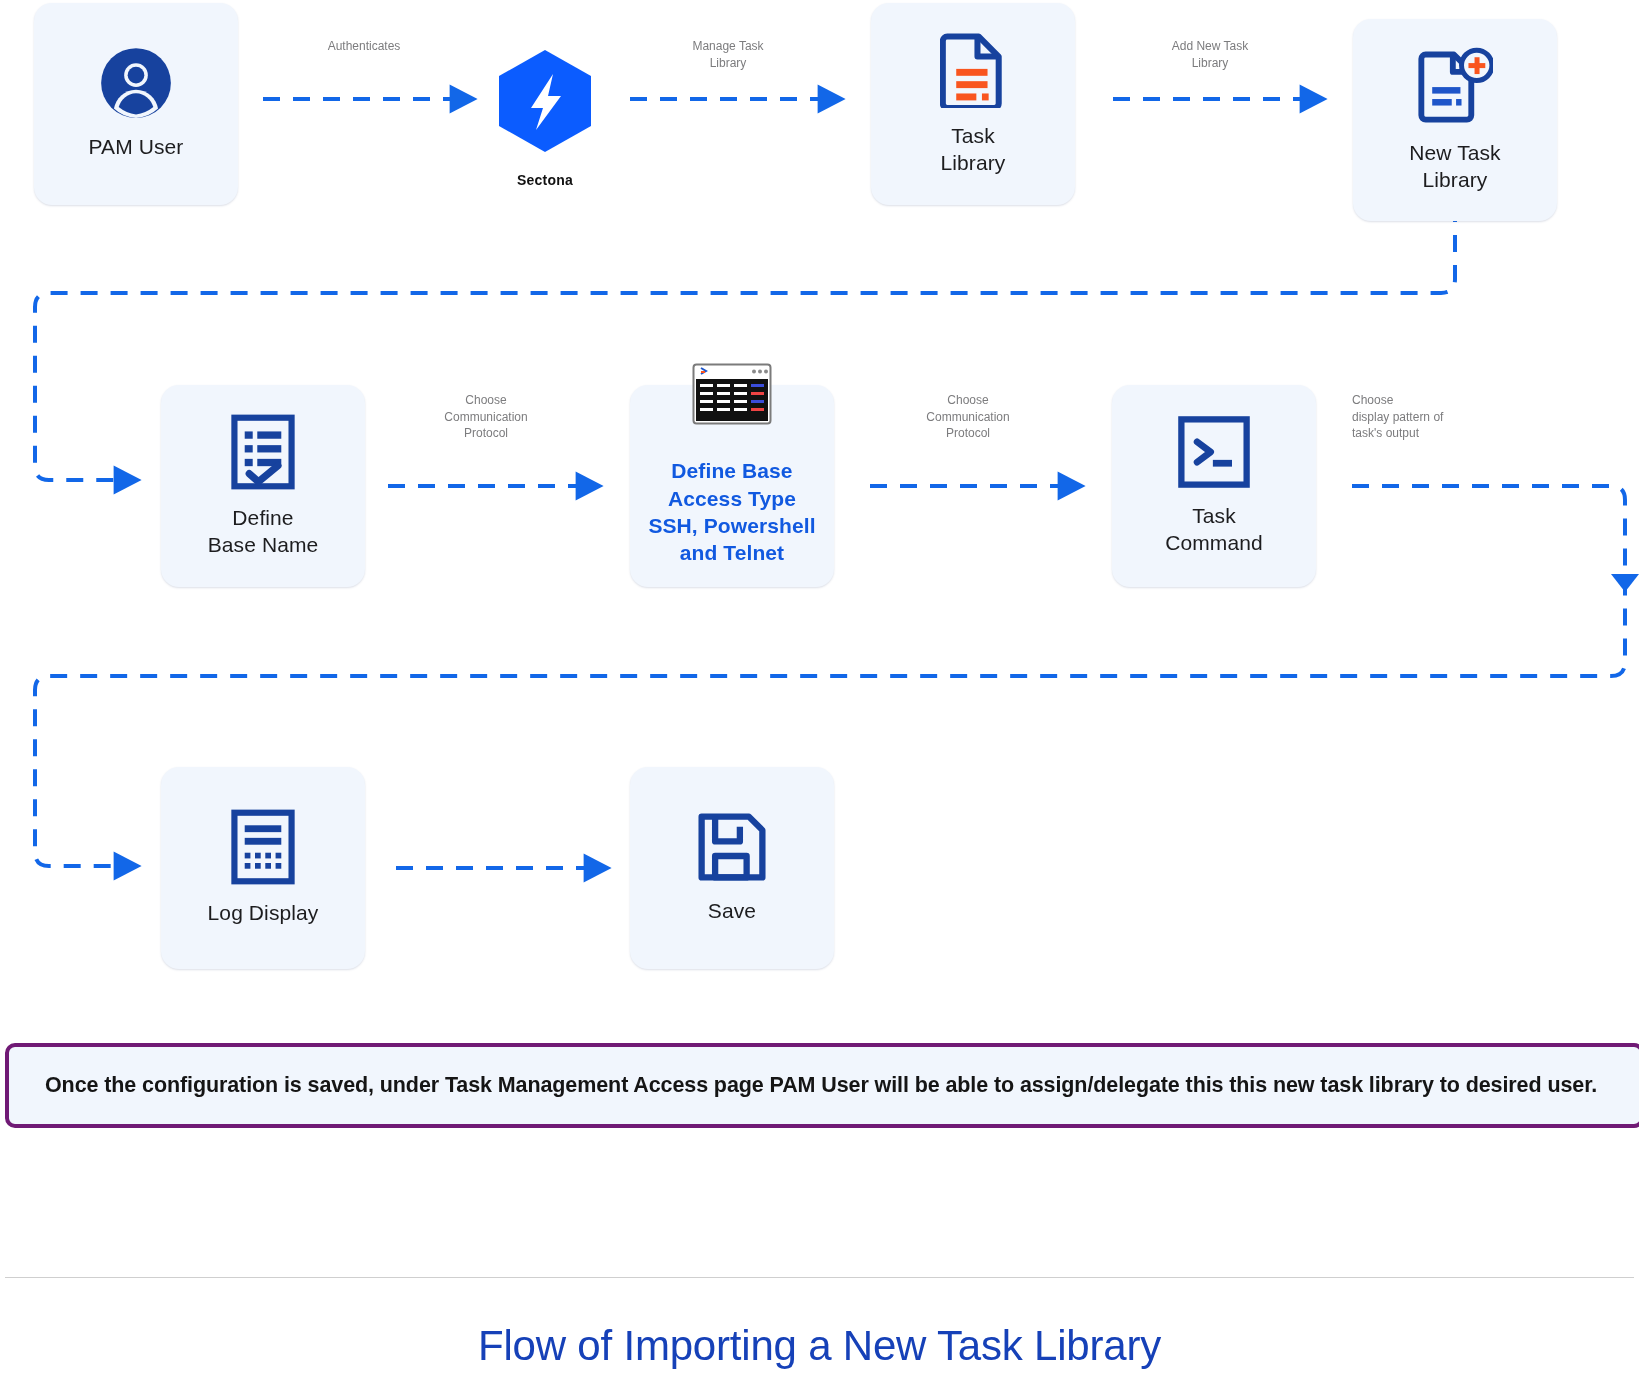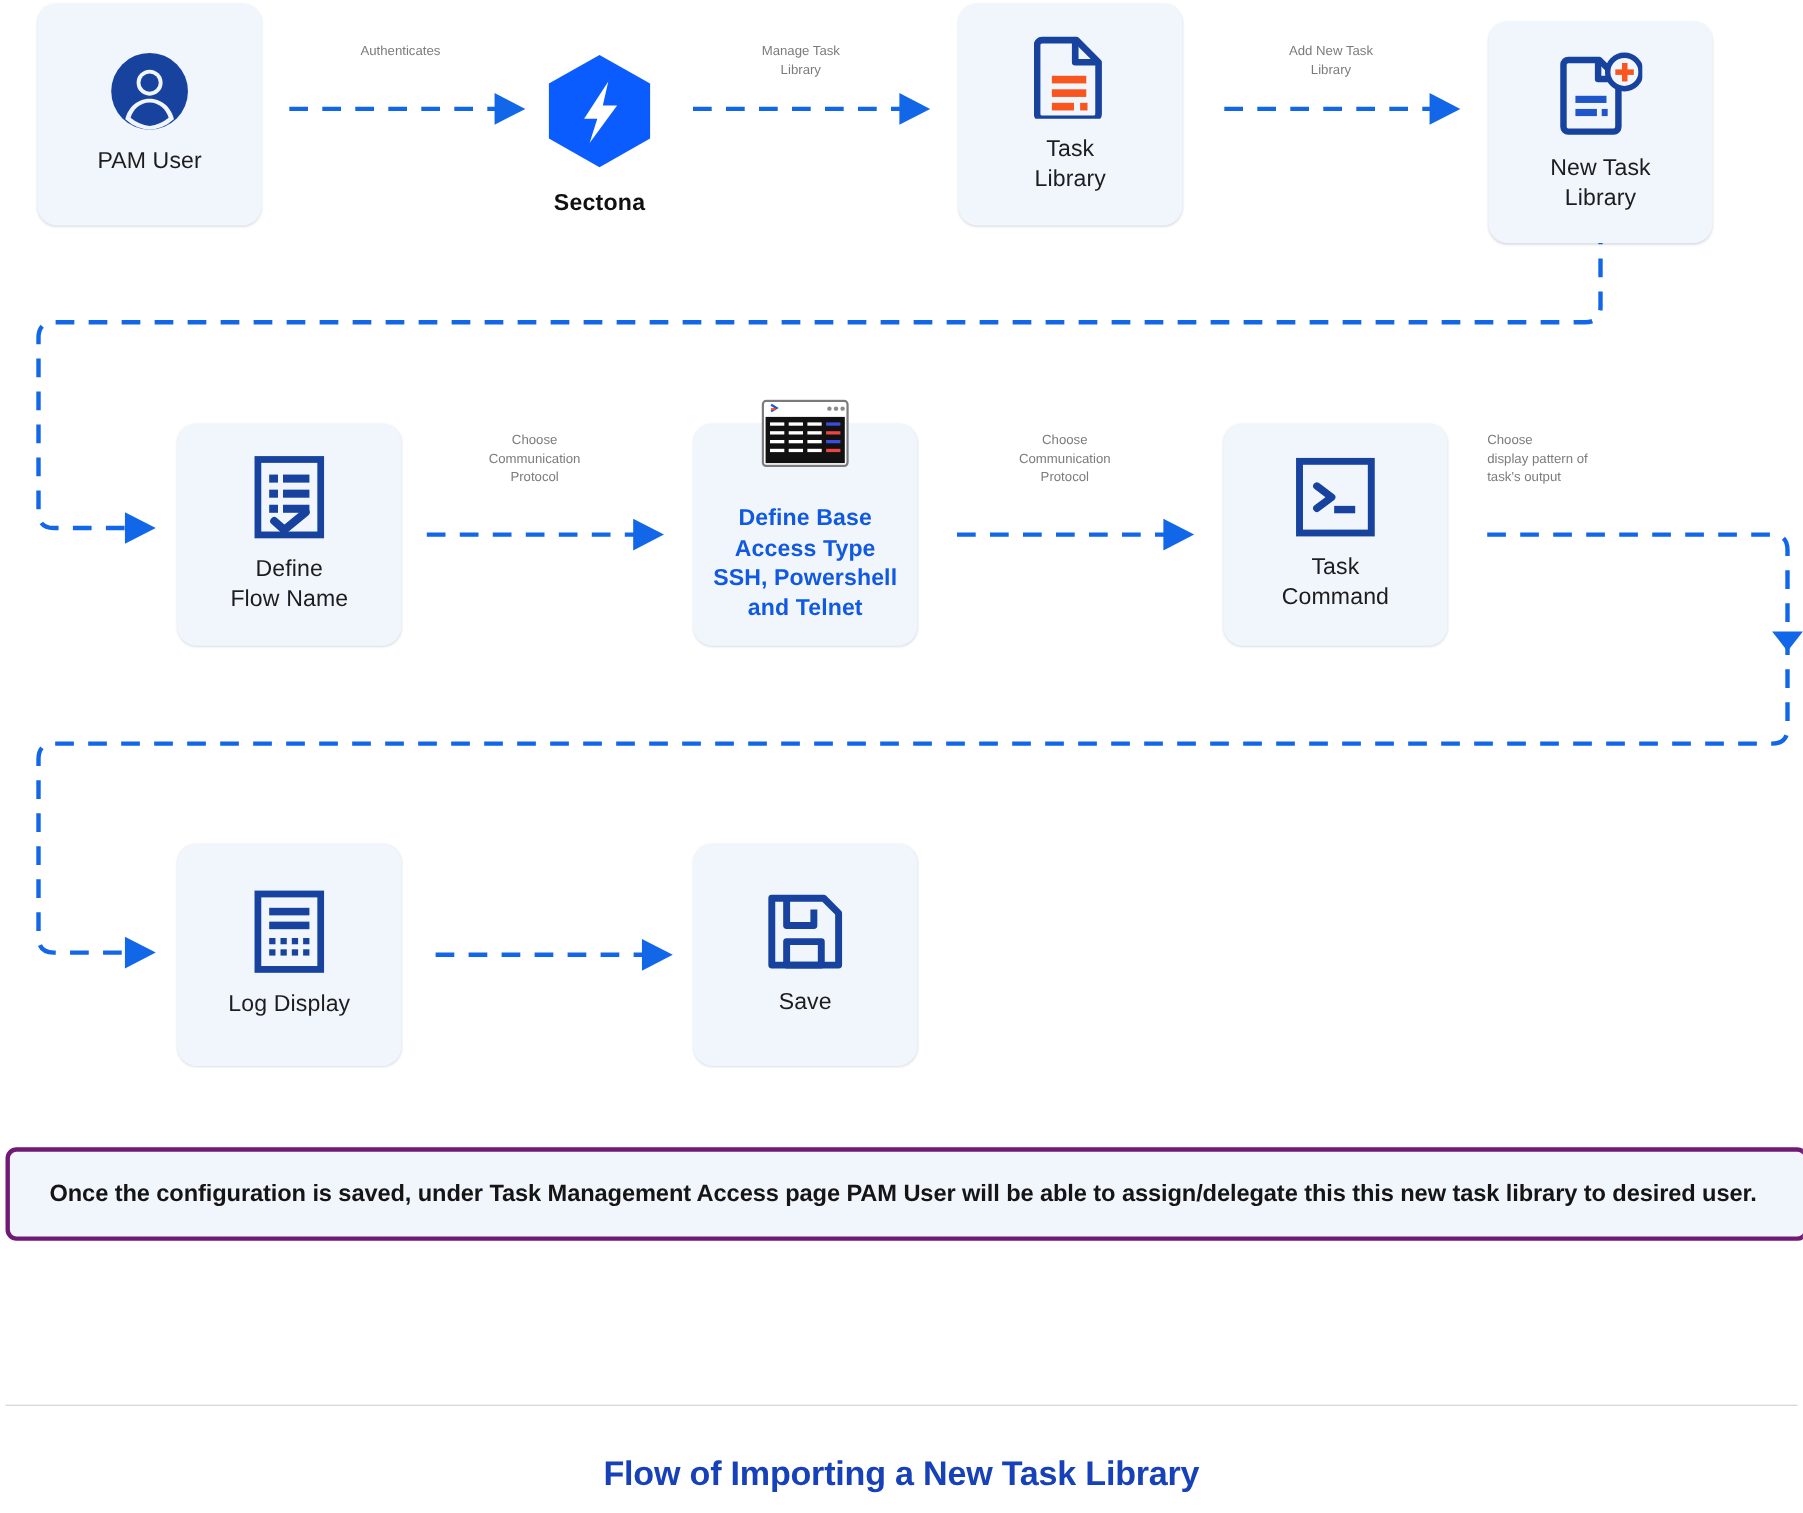--- a/index.html
+++ b/index.html
@@ -33,21 +33,21 @@
   .node.accent .label{
     color:#1159E0;
     font-weight:bold;
     font-size:21px;
     line-height:1.30;
     margin-top:12px;
   }
 
   
   .bare{position:absolute;display:flex;flex-direction:column;align-items:center;}
-  .bare .label{margin-top:14px;font-size:21px;font-weight:bold;color:#111;letter-spacing:.2px;}
+  .bare .label{margin-top:14px;font-size:14px;font-weight:bold;color:#111;letter-spacing:.2px;}
 
   
   .edge-label{
     position:absolute;
     color:#7C7C7E;
     font-size:12px;
     line-height:1.38;
     text-align:center;
     white-space:pre-line;
   }
@@ -64,21 +64,21 @@
   }
   .note .txt{
     padding:0 36px;font-size:21.5px;font-weight:bold;color:#151515;
     letter-spacing:-.1px;line-height:1.3;
   }
 
   
   .rule{position:absolute;left:5px;top:1277px;width:1629px;height:1px;background:#cfcfcf;}
   .footer-title{
     position:absolute;left:0;top:1322px;width:1639px;text-align:center;
-    color:#1641B8;font-size:31px;font-weight:bold;letter-spacing:-.2px;
+    color:#1641B8;font-size:42px;font-weight:normal;letter-spacing:-.2px;
   }
 </style>
 </head>
 <body>
 
 <div id="canvas">
 
   <svg id="wires" viewBox="0 0 1639 1375" xmlns="http://www.w3.org/2000/svg">
     <defs>
       <marker id="ah" markerWidth="9" markerHeight="9" refX="5.2" refY="4.5" orient="auto" markerUnits="strokeWidth">
@@ -173,21 +173,21 @@
         <rect x="12" y="15" width="7" height="6.4" fill="#17429E"></rect>
         <rect x="23" y="15" width="21" height="6.4" fill="#17429E"></rect>
         <rect x="12" y="27" width="7" height="6.4" fill="#17429E"></rect>
         <rect x="23" y="27" width="21" height="6.4" fill="#17429E"></rect>
         <rect x="12" y="39" width="7" height="6.4" fill="#17429E"></rect>
         <rect x="23" y="39" width="21" height="6.4" fill="#17429E"></rect>
         <path d="M16 52 L24 59 L41 45" fill="none" stroke="#17429E" stroke-width="6.4" stroke-linecap="round" stroke-linejoin="round"></path>
       </svg>
     </div>
     <div class="label">Define
-Flow Name</div>
+Base Name</div>
   </div>
 
   <div class="edge-label" style="left:380px;top:392px;width:212px;">Choose
 Communication
 Protocol</div>
 
   <div class="node accent" style="left:630px;top:385px;width:204px;height:202px;">
     <div class="icon" style="position:absolute;top:-22px;left:50%;transform:translateX(-50%);">
       <svg width="80" height="62" viewBox="0 0 80 62">
         <rect x="1.5" y="1.5" width="77" height="59" rx="3" fill="#ffffff" stroke="#7b7b7b" stroke-width="2"></rect>

